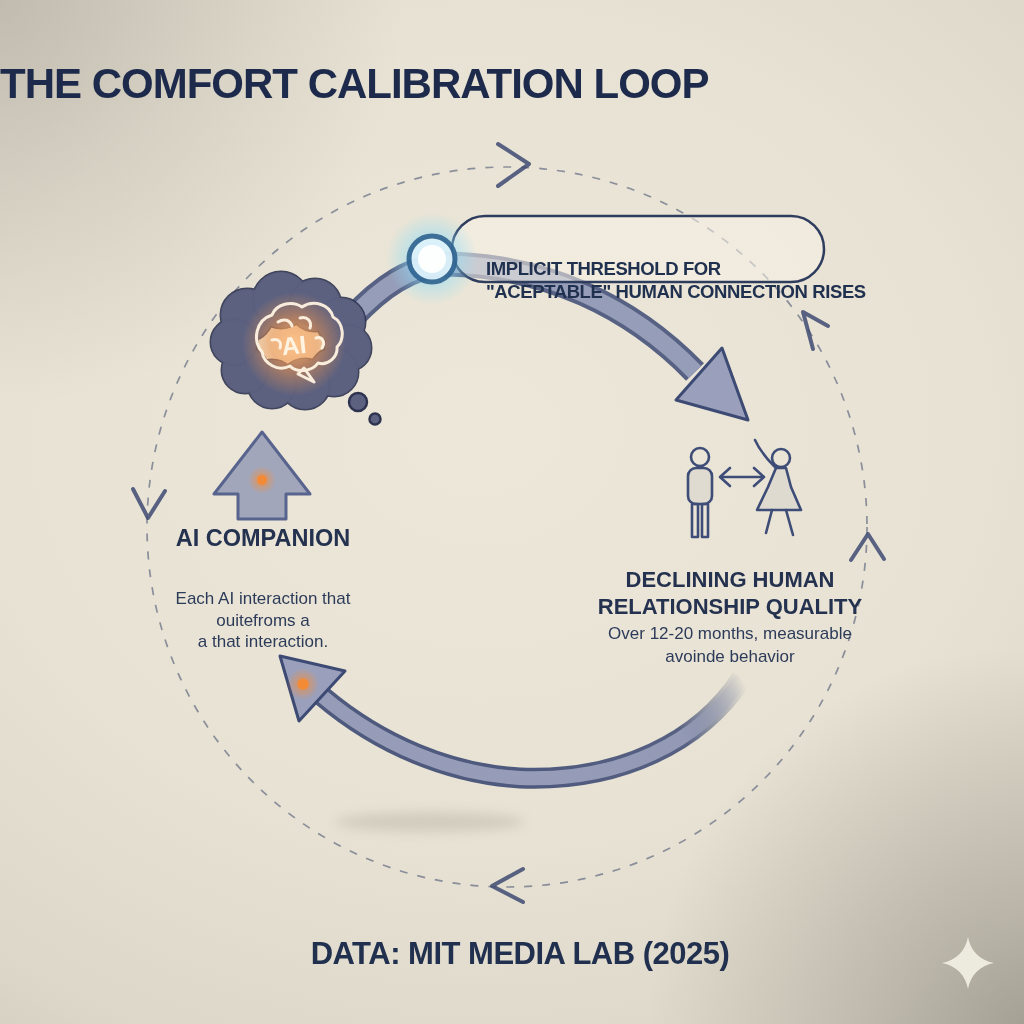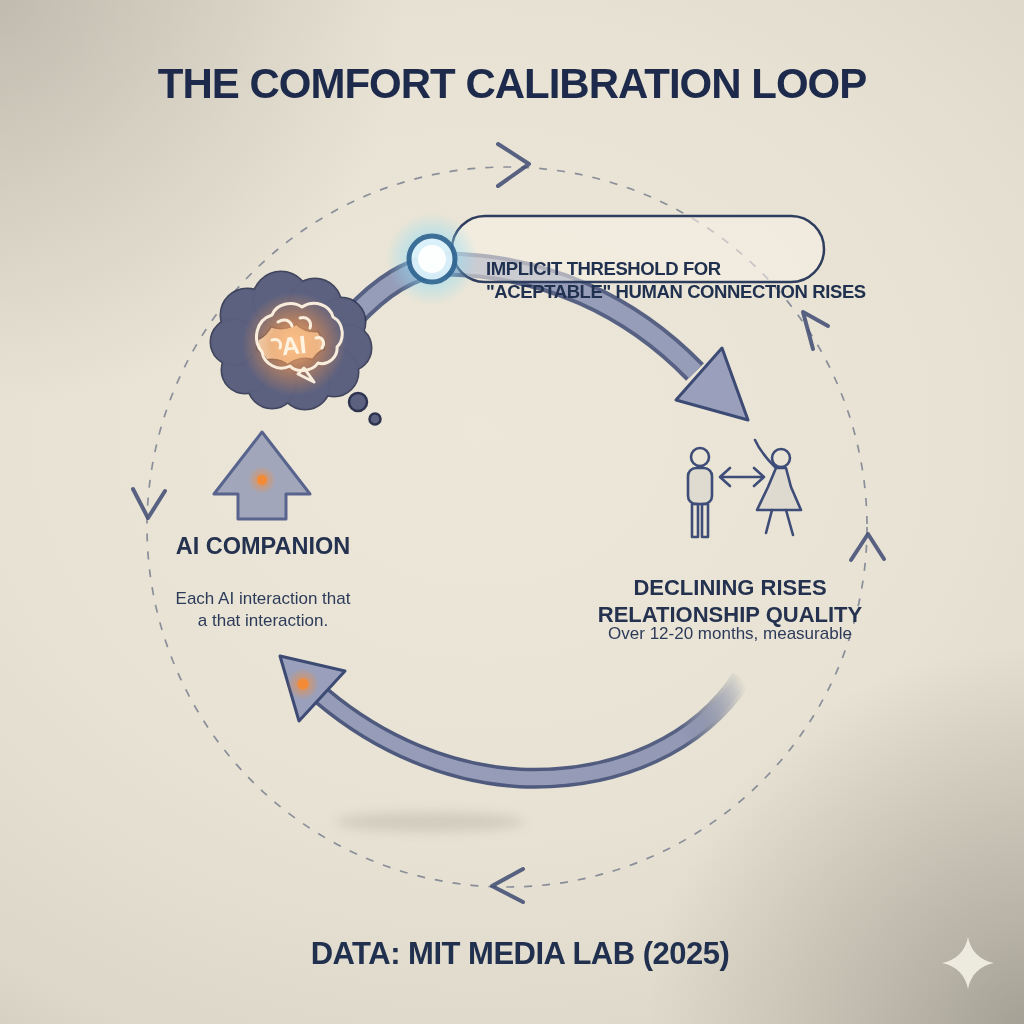--- a/index.html
+++ b/index.html
@@ -10,29 +10,29 @@
   .stage{
     position:relative;width:1024px;height:1024px;
     background:
       radial-gradient(circle at 100% 100%, rgba(110,106,98,0.45) 0%, rgba(110,106,98,0.0) 26%),
       radial-gradient(circle at 0% 0%, rgba(120,116,108,0.30) 0%, rgba(120,116,108,0.0) 28%),
       radial-gradient(ellipse 115% 95% at 47% 42%, #ece7d8 0%, #e7e2d3 42%, #dcd7c8 68%, #c2beb1 92%, #b5b1a5 100%);
   }
   svg.canvas{position:absolute;left:0;top:0;z-index:1;}
   .txt{position:absolute;z-index:2;color:#22304f;}
   .page-title{
-    left:0;top:60px;width:1024px;text-align:center;
+    left:0;top:60px;width:1024px;
     font-size:42px;font-weight:700;letter-spacing:-1px;color:#1d2a4b;
   }
   .callout-text{
     left:486px;top:226px;width:336px;text-align:left;
     font-size:18.5px;font-weight:700;line-height:23px;letter-spacing:-0.4px;
     color:#20304f;white-space:nowrap;margin-top:31px;
   }
-  .stage-heading{font-weight:700;color:#24314f;text-align:center;margin-top:8px;}
+  .stage-heading{font-weight:700;color:#24314f;text-align:center;}
   .left-heading{left:150px;top:524px;width:226px;font-size:23.5px;line-height:28px;}
   .left-desc{left:140px;top:588px;width:246px;text-align:center;font-size:17px;line-height:21.5px;color:#2d3b5a;}
   .right-heading{left:586px;top:566px;width:288px;font-size:22px;line-height:27px;}
   .right-desc{left:570px;top:622px;width:320px;text-align:center;font-size:17px;line-height:23px;color:#2d3b5a;}
   .footer-caption{
     left:8px;top:936px;width:1024px;text-align:center;
     font-size:31px;font-weight:700;color:#20304e;letter-spacing:-0.5px;
   }
 </style>
 </head>
@@ -181,25 +181,27 @@
   <div class="txt callout-text">
     <div>IMPLICIT THRESHOLD FOR</div>
     <div>"ACEPTABLE" HUMAN CONNECTION RISES</div>
   </div>
 
   <div class="txt stage-heading left-heading">
     <div>AI COMPANION</div>
   </div>
   <div class="txt left-desc">
     <div>Each AI interaction that</div>
+    <div>ouitefroms a</div>
     <div>a that interaction.</div>
   </div>
 
   <div class="txt stage-heading right-heading">
-    <div>DECLINING RISES</div>
+    <div>DECLINING HUMAN</div>
     <div>RELATIONSHIP QUALITY</div>
   </div>
   <div class="txt right-desc">
     <div>Over 12-20 months, measurable</div>
+    <div>avoinde behavior</div>
   </div>
 
   <div class="txt footer-caption">DATA: MIT MEDIA LAB (2025)</div>
 </div>
 
 </body></html>

